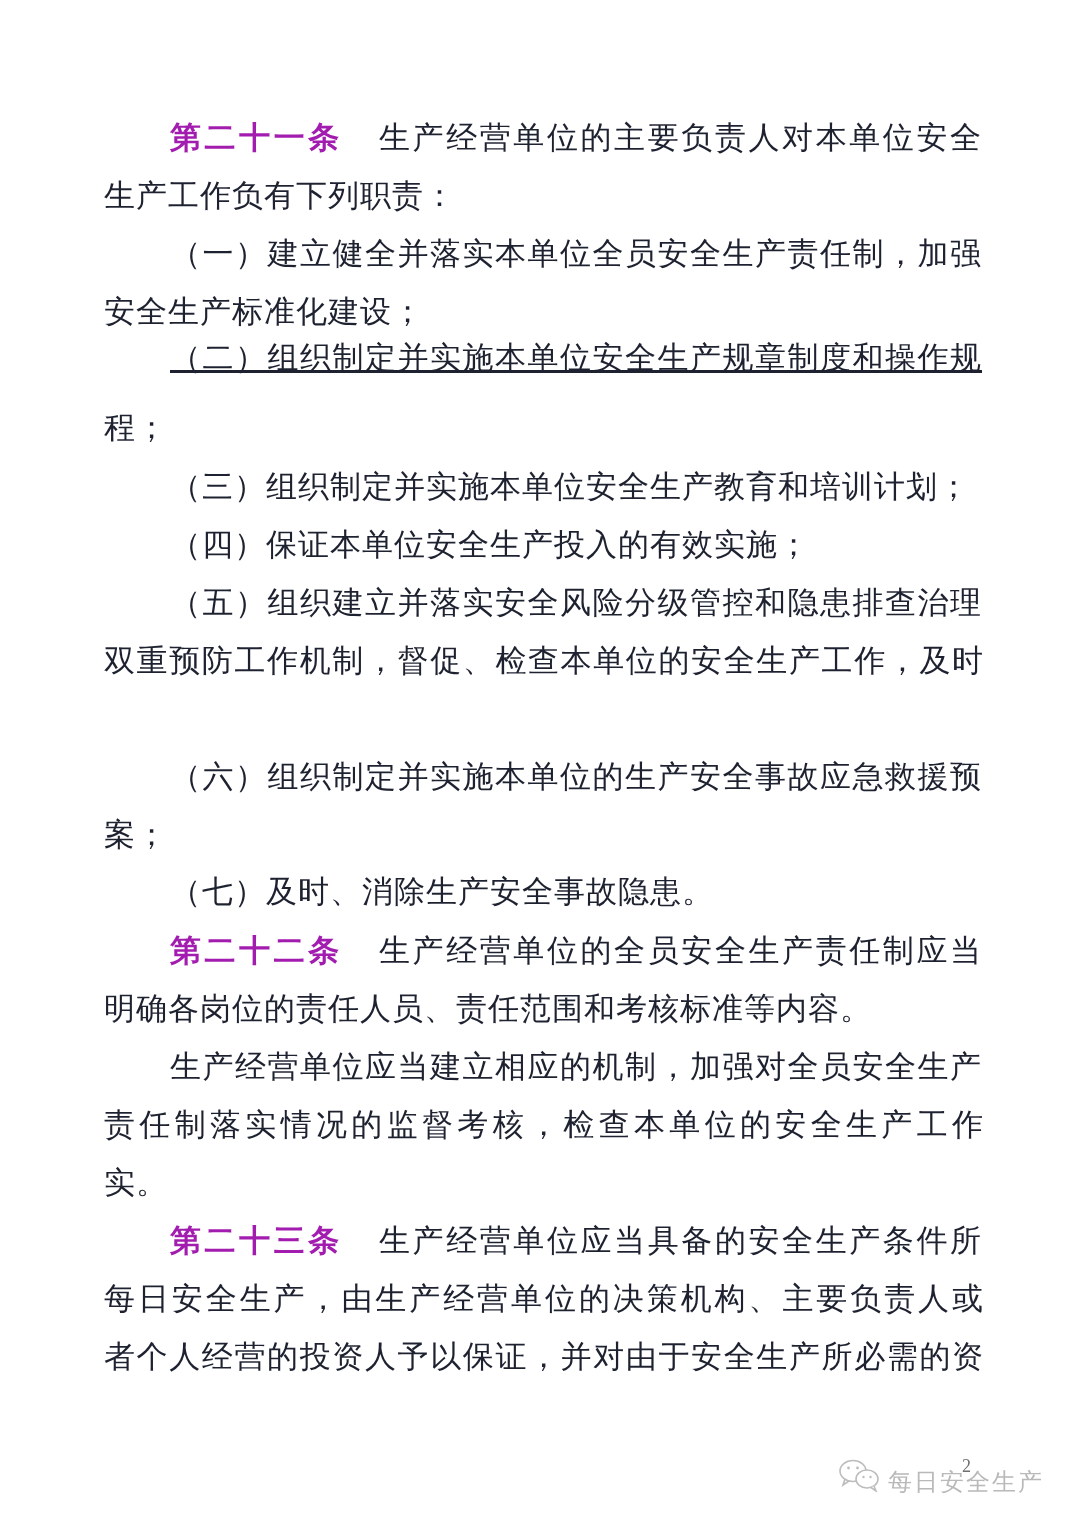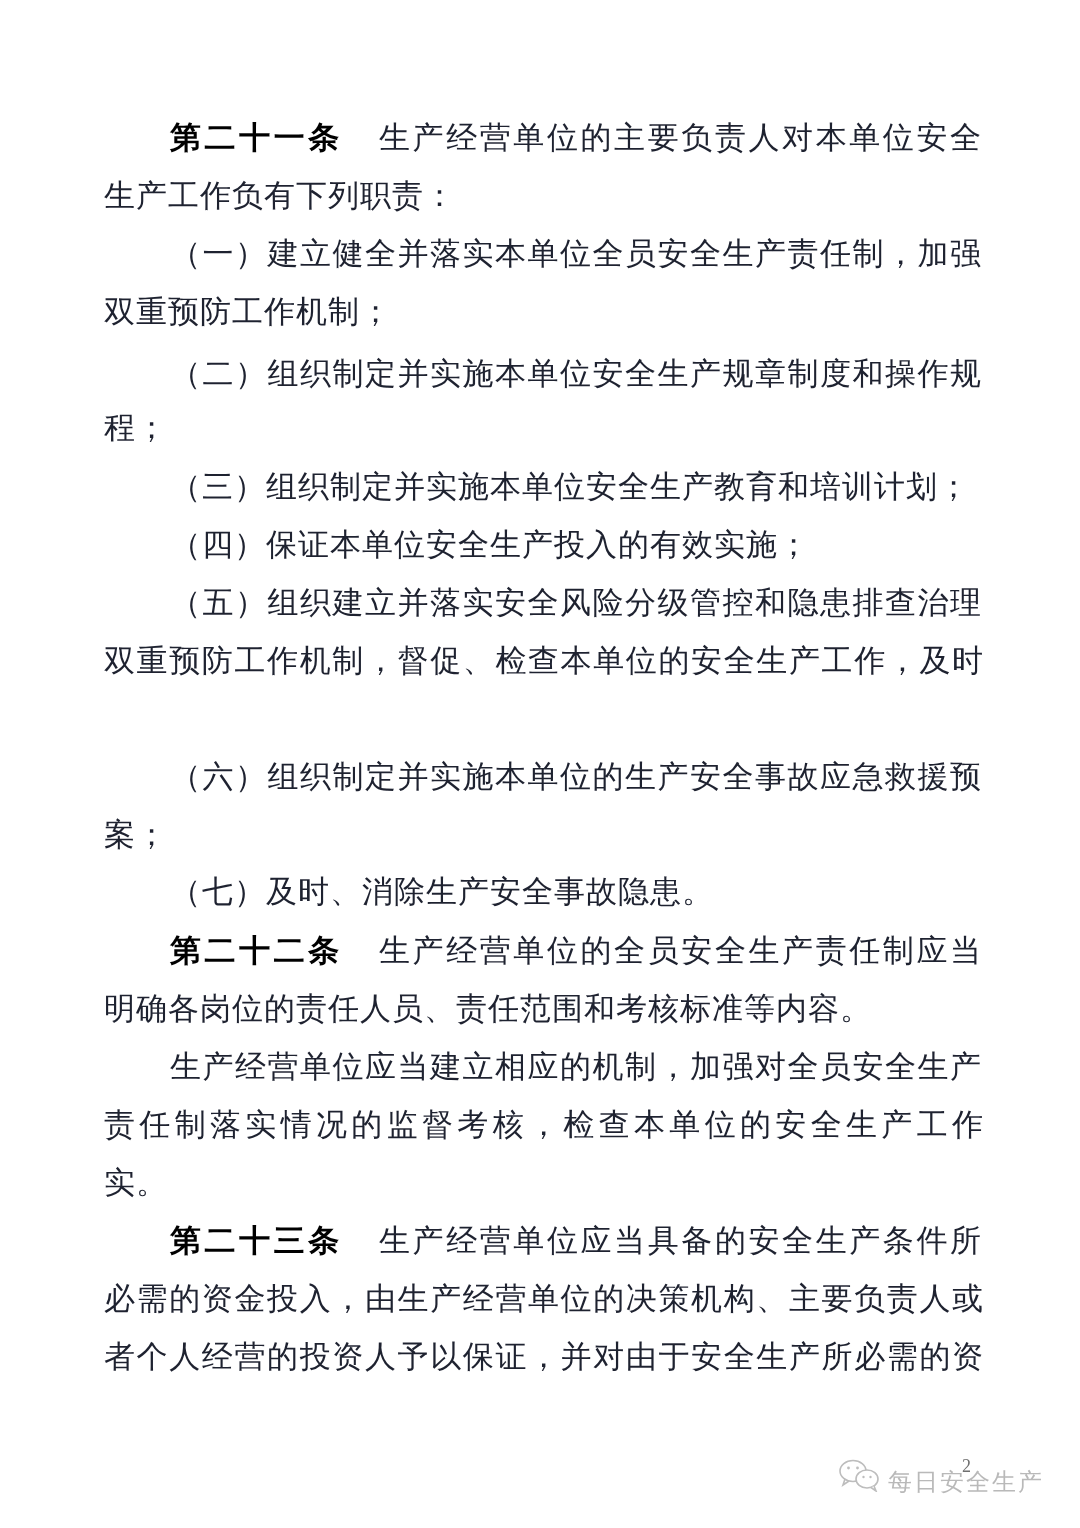--- a/index.html
+++ b/index.html
@@ -11,21 +11,21 @@
   }
   .page { position: absolute; left: 0; top: 0; width: 1080px; height: 1528px; }
   .line {
     position: absolute; left: 104px; width: 880px;
     font-size: 31px; line-height: 58px; height: 58px;
     white-space: nowrap; letter-spacing: 1px;
     text-align: justify; text-align-last: justify;
   }
   .line.short { text-align-last: left; }
   .indent { left: 170px; width: 812px; }
-  .article { font-weight: bold; color: #000000; margin-right: 36px; letter-spacing: 2px; }
+  .article { font-weight: bold; color: #a21caf; margin-right: 36px; letter-spacing: 2px; }
   .watermark {
     position: absolute; left: 838px; top: 1458px; height: 40px;
     display: flex; align-items: flex-end; gap: 6px;
     color: #b9b9b9; font-family: "DejaVu Sans", "Liberation Sans", sans-serif;
     font-size: 24px; letter-spacing: 2px;
   }
   .page-num {
     position: absolute; left: 962px; top: 1456px; font-size: 18px; color: #707070;
     font-family: "Liberation Serif", serif;
   }
@@ -34,23 +34,23 @@
 <body>
 
 <div class="page">
 
   <div class="line indent" style="top:108px;">
     <span class="article">第二十一条</span><span>生产经营单位的主要负责人对本单位安全</span>
   </div>
   <div class="line short" style="top:166px;">生产工作负有下列职责：</div>
 
   <div class="line indent" style="top:224px;">（一）建立健全并落实本单位全员安全生产责任制，加强</div>
-  <div class="line short" style="top:282px;">双重预防工作机制；</div>
+  <div class="line short" style="top:282px;">安全生产标准化建设；</div>
 
-  <div class="line indent" style="top:344px;">（二）组织制定并实施本单位安全生产规章制度和操作规</div>
+  <div class="line indent" style="top:328px;text-decoration:underline;">（二）组织制定并实施本单位安全生产规章制度和操作规</div>
   <div class="line short" style="top:398px;">程；</div>
 
   <div class="line indent short" style="top:457px;">（三）组织制定并实施本单位安全生产教育和培训计划；</div>
 
   <div class="line indent short" style="top:515px;">（四）保证本单位安全生产投入的有效实施；</div>
 
   <div class="line indent" style="top:573px;">（五）组织建立并落实安全风险分级管控和隐患排查治理</div>
   <div class="line" style="top:631px;">双重预防工作机制，督促、检查本单位的安全生产工作，及时</div>
 
   <div class="line indent" style="top:747px;">（六）组织制定并实施本单位的生产安全事故应急救援预</div>
@@ -63,21 +63,21 @@
     <span class="article">第二十二条</span><span>生产经营单位的全员安全生产责任制应当</span>
   </div>
 
   <div class="line indent" style="top:1037px;">生产经营单位应当建立相应的机制，加强对全员安全生产</div>
   <div class="line" style="top:1095px;">责任制落实情况的监督考核，检查本单位的安全生产工作</div>
   <div class="line short" style="top:1153px;">实。</div>
 
   <div class="line indent" style="top:1211px;">
     <span class="article">第二十三条</span><span>生产经营单位应当具备的安全生产条件所</span>
   </div>
-  <div class="line" style="top:1269px;">必需的资金投入，由生产经营单位的决策机构、主要负责人或</div>
+  <div class="line" style="top:1269px;">每日安全生产，由生产经营单位的决策机构、主要负责人或</div>
   <div class="line" style="top:1327px;">者个人经营的投资人予以保证，并对由于安全生产所必需的资</div>
 
   <div class="page-num">2</div>
 
   <div class="watermark">
     <span>
       <svg width="44" height="34" viewBox="0 0 44 34">
         <ellipse cx="15" cy="13" rx="13" ry="10.5" fill="none" stroke="#bdbdbd" stroke-width="1.6"></ellipse>
         <path d="M7 21 L5 27 L11 23" fill="none" stroke="#bdbdbd" stroke-width="1.6"></path>
         <circle cx="10.5" cy="10" r="1.4" fill="#bdbdbd"></circle>

